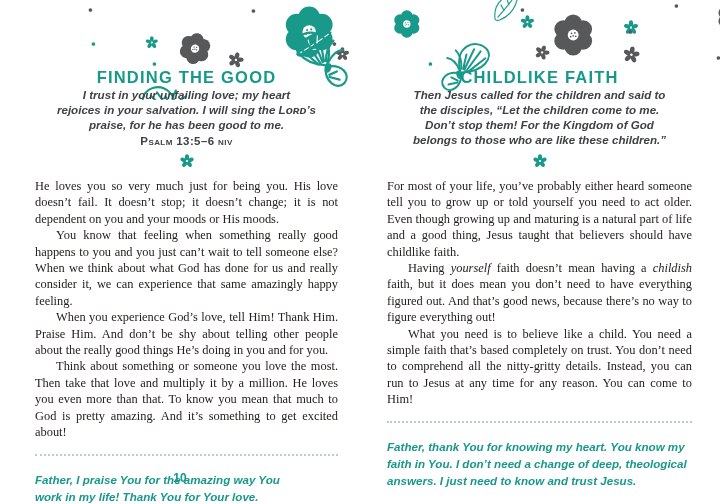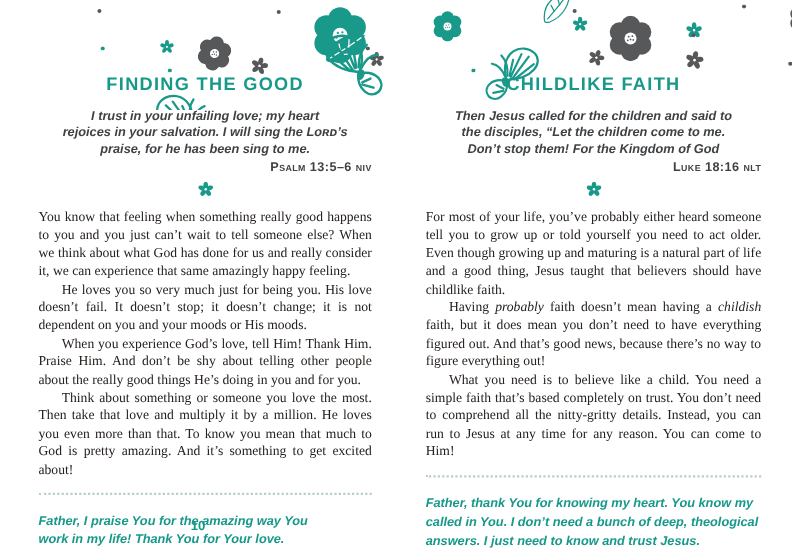--- a/index.html
+++ b/index.html
@@ -21,31 +21,30 @@
   }
   #page-left  { left:0;   padding:68px 22px 0 35px; }
   #page-right { left:352px; padding:68px 20px 0 35px; }
   .page-title {
     text-align:center;
     font-size:16.5px; font-weight:bold;
     letter-spacing:1.2px;
     color:#17998a;
   }
   .verse {
-    margin-top:11px;
     text-align:center;
     font-style:italic;
     font-weight:600;
     font-size:11.6px;
     line-height:15px;
     color:#3f4245;
   }
   .verse-ref {
     margin-top:3px;
-    text-align:right;
+    text-align:center;
     font-variant:small-caps;
     font-weight:600;
     font-size:11.5px;
     letter-spacing:0.4px;
     color:#3f4245;
   }
   .flower-divider { text-align:center; margin-top:7px; height:15px; }
   .flower-divider svg { display:inline-block; vertical-align:top; }
   .body-text {
     margin-top:9px;
@@ -187,61 +186,61 @@
       <use href="#sym-flowercenter" transform="translate(648 20) scale(0.54)" style="color: rgb(122, 183, 172);"></use>
       <use href="#sym-dot" transform="translate(704 56) scale(0.04)" style="color: rgb(87, 88, 90);"></use>
       <use href="#sym-dot" transform="translate(662 4) scale(0.04)" style="color: rgb(87, 88, 90);"></use>
     </svg>
 
   <div class="page" id="page-left">
     <div class="page-title">FINDING THE GOOD</div>
     <div class="verse">
         <div>I trust in your unfailing love; my heart</div>
         <div>rejoices in your salvation. I will sing the Lᴏʀᴅ’s</div>
-        <div>praise, for he has been sing to me.</div>
+        <div>praise, for he has been good to me.</div>
       </div>
     <div class="verse-ref">Psalm 13:5–6 niv</div>
     <div class="flower-divider">
       <svg width="14" height="14" viewBox="0 0 100 100" style="color:#19998a">
           <use href="#sym-divflower"></use>
         </svg>
     </div>
     <div class="body-text">
+        <p>He loves you so very much just for being you. His love doesn’t fail. It doesn’t stop; it doesn’t change; it is not dependent on you and your moods or His moods.</p>
         <p>You know that feeling when something really good happens to you and you just can’t wait to tell someone else? When we think about what God has done for us and really consider it, we can experience that same amazingly happy feeling.</p>
-        <p>He loves you so very much just for being you. His love doesn’t fail. It doesn’t stop; it doesn’t change; it is not dependent on you and your moods or His moods.</p>
         <p>When you experience God’s love, tell Him! Thank Him. Praise Him. And don’t be shy about telling other people about the really good things He’s doing in you and for you.</p>
         <p>Think about something or someone you love the most. Then take that love and multiply it by a million. He loves you even more than that. To know you mean that much to God is pretty amazing. And it’s something to get excited about!</p>
       </div>
     <div class="dotted-rule"></div>
     <div class="prayer">
         <div>Father, I praise You for the amazing way You</div>
         <div>work in my life! Thank You for Your love.</div>
       </div>
     <div class="page-number">10</div>
   </div>
 
   <div class="page" id="page-right">
     <div class="page-title">CHILDLIKE FAITH</div>
     <div class="verse">
         <div>Then Jesus called for the children and said to</div>
         <div>the disciples, “Let the children come to me.</div>
         <div>Don’t stop them! For the Kingdom of God</div>
-      </div>
-    <div class="verse-ref">Luke 18:16 nlt</div>
+        <div>belongs to those who are like these children.”</div>
+      </div>
     <div class="flower-divider">
       <svg width="14" height="14" viewBox="0 0 100 100" style="color:#19998a">
           <use href="#sym-divflower"></use>
         </svg>
     </div>
     <div class="body-text">
         <p>For most of your life, you’ve probably either heard someone tell you to grow up or told yourself you need to act older. Even though growing up and maturing is a natural part of life and a good thing, Jesus taught that believers should have childlike faith.</p>
-        <p><span>Having </span><span class="it">probably</span><span> faith doesn’t mean having a </span><span class="it">childish</span><span> faith, but it does mean you don’t need to have everything figured out. And that’s good news, because there’s no way to figure everything out!</span></p>
+        <p><span>Having </span><span class="it">yourself</span><span> faith doesn’t mean having a </span><span class="it">childish</span><span> faith, but it does mean you don’t need to have everything figured out. And that’s good news, because there’s no way to figure everything out!</span></p>
         <p>What you need is to believe like a child. You need a simple faith that’s based completely on trust. You don’t need to comprehend all the nitty-gritty details. Instead, you can run to Jesus at any time for any reason. You can come to Him!</p>
       </div>
     <div class="dotted-rule"></div>
     <div class="prayer">
         <div>Father, thank You for knowing my heart. You know my</div>
-        <div>called in You. I don’t need a bunch of deep, theological</div>
+        <div>faith in You. I don’t need a change of deep, theological</div>
         <div>answers. I just need to know and trust Jesus.</div>
       </div>
   </div>
 
 </div>
 
 </body></html>

